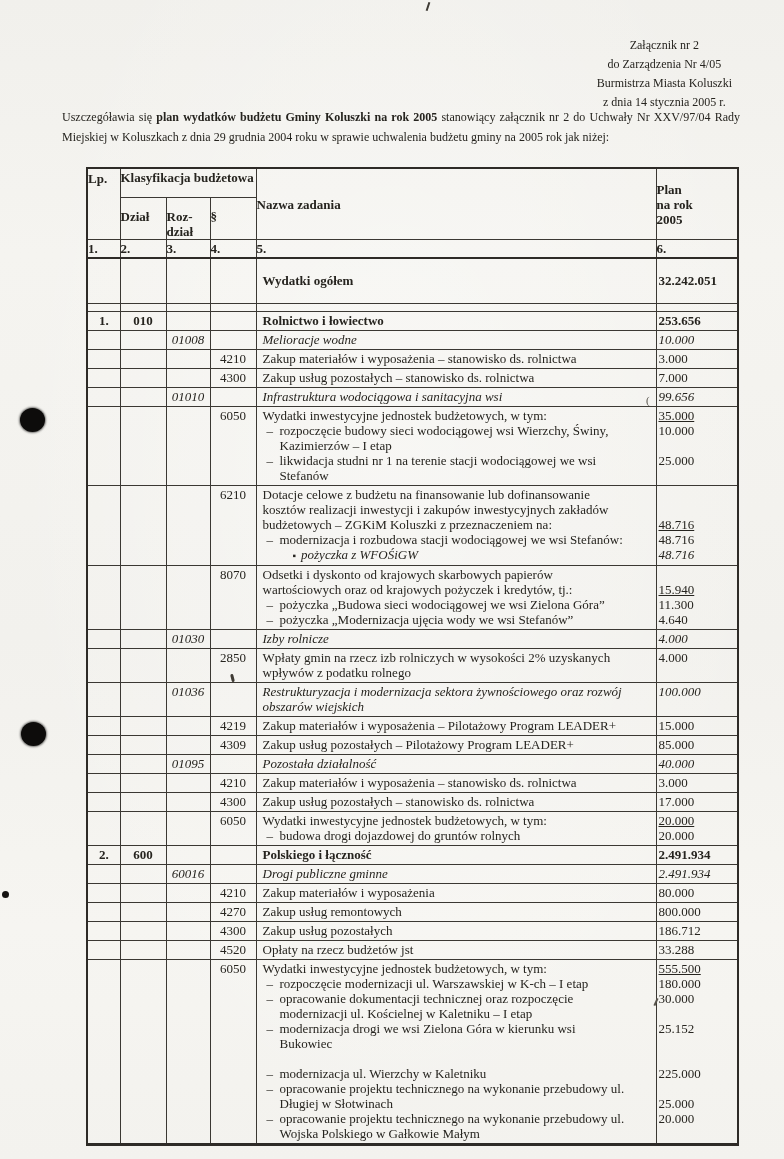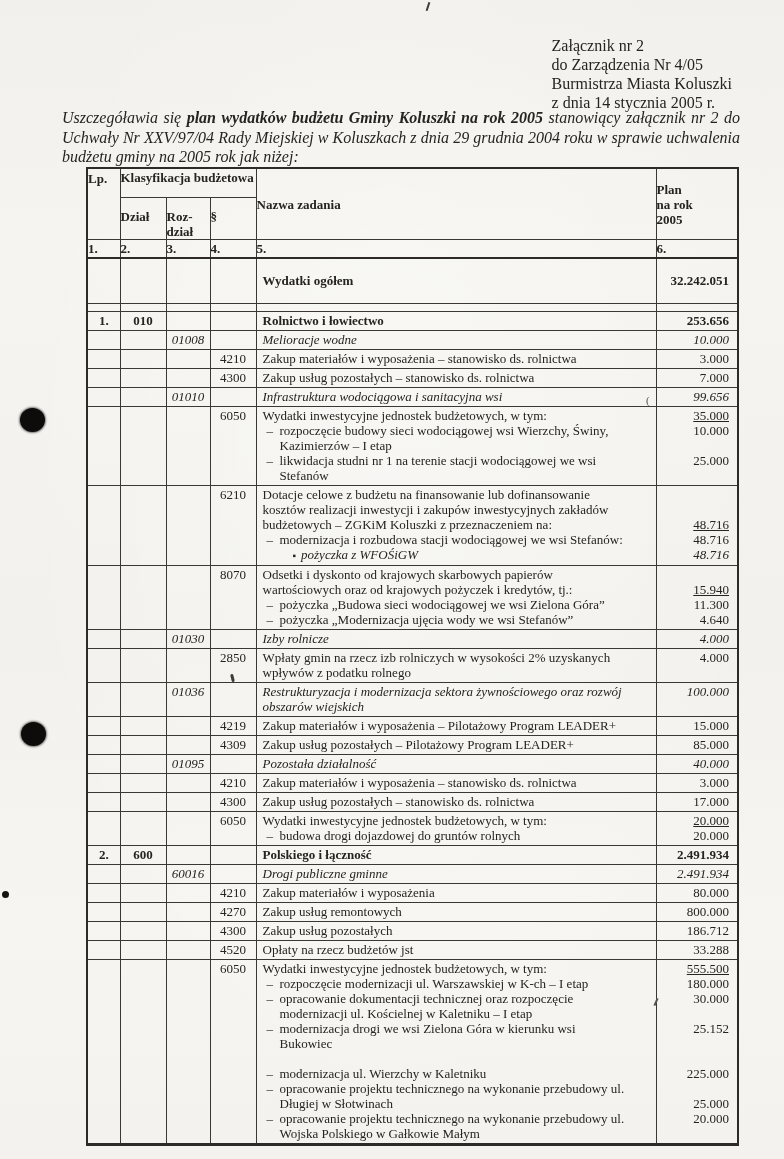--- a/index.html
+++ b/index.html
@@ -8,26 +8,26 @@
     position:relative;
     font-family:"Liberation Serif", serif;
     color:#26241f;
     background:
       radial-gradient(ellipse at 50% 40%, rgba(255,255,255,.35), rgba(0,0,0,0) 70%),
       linear-gradient(180deg,#f1f0ec 0%,#f5f4f0 22%,#f2f1ed 55%,#f6f5f1 80%,#f3f2ee 100%);
     overflow:hidden;
   }
 
   
-  .letterhead{ position:absolute; top:36px; right:52px; text-align:left;
-    font-size:16px; line-height:19px; }
+  .letterhead{ position:absolute; top:36px; right:52px; text-align:center;
+    font-size:12px; line-height:19px; }
 
   
   .intro{ position:absolute; top:108px; left:62px; width:678px;
-    font-size:16px; line-height:19.5px; text-align:justify;font-style:italic; }
+    font-size:12px; line-height:19.5px; text-align:justify; }
 
   
   table.budget{ position:absolute; top:167px; left:86px; width:651px;
     border-collapse:collapse; table-layout:fixed; font-size:13px;
     border:2px solid #2e2b27; border-bottom-width:3px; }
   col.w-lp{width:33px} col.w-dzial{width:46px} col.w-rozdzial{width:44px}
   col.w-par{width:46px} col.w-nazwa{width:400px} col.w-plan{width:82px}
 
   td{ border:1px solid #3b3833; vertical-align:top; }
 
@@ -43,21 +43,21 @@
   .c-lp,.c-dzial,.c-rozdzial,.c-par{ text-align:center; padding-top:1px; line-height:15px; }
   .c-nazwa{ padding:1px 4px 2px 6px; }
   .c-plan{ padding:1px 8px 2px 2px; }
 
   .ln{ line-height:15px; min-height:15px; white-space:nowrap; }
   .ln-dash{ padding-left:17px; text-indent:-13px; }
   .ln-dash::before{ content:"\2013\00a0\00a0"; }
   .ln-cont{ padding-left:17px; }
   .ln-bullet{ padding-left:30px; font-style:italic; }
   .ln-bullet::before{ content:"\25AA\00a0\00a0"; font-style:normal; font-size:10px; }
-  .pln{ line-height:15px; min-height:15px; text-align:right; white-space:nowrap; }
+  .pln{ line-height:15px; min-height:15px; text-align:left; white-space:nowrap; }
   .ul{ text-decoration:underline; }
   .it{ font-style:italic; }
 
   tr.r-total td{ font-weight:bold; vertical-align:middle; height:45px;margin-left:36px; }
   tr.r-spacer td{ height:8px; padding:0; }
   tr.r-section td{ font-weight:bold; }
   tr.r-chapter .c-rozdzial, tr.r-chapter .c-nazwa, tr.r-chapter .c-plan{ font-style:italic; }
 
   
   .punch-hole{ position:absolute; width:25px; height:24px; border-radius:50%;

